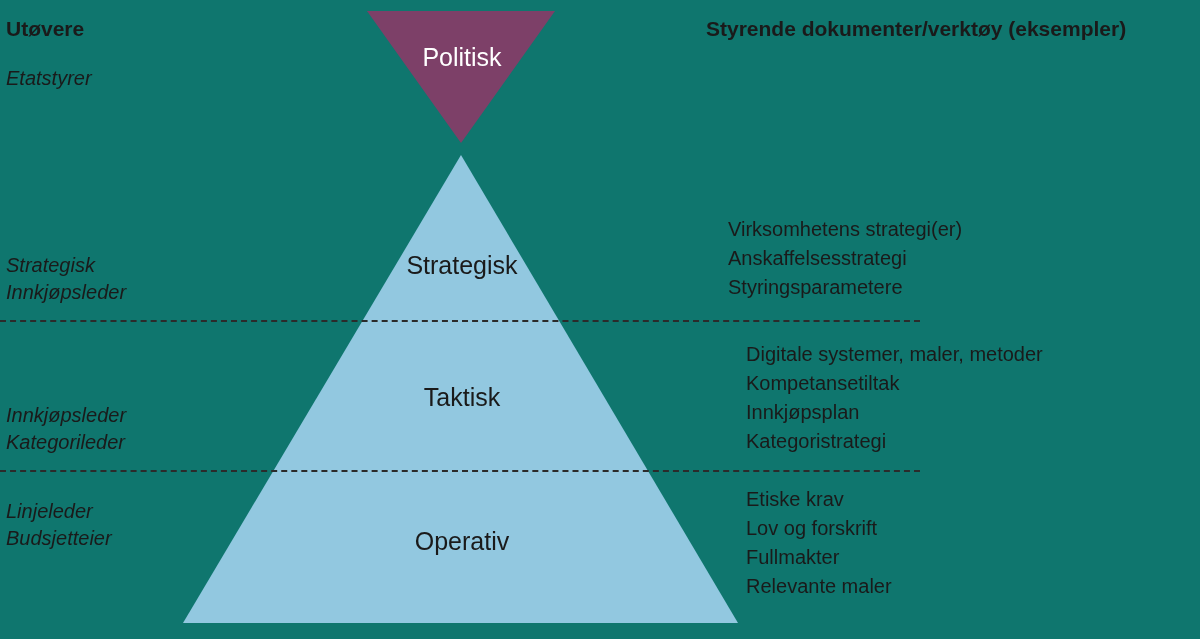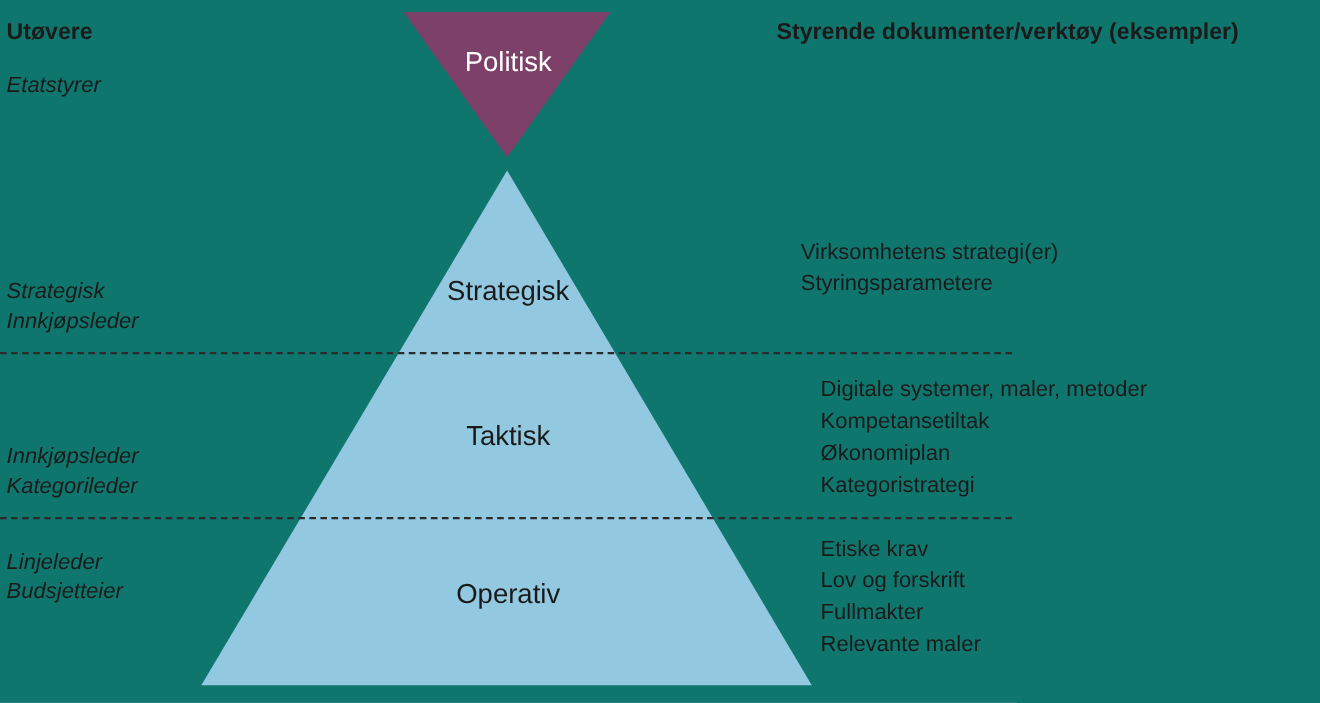--- a/index.html
+++ b/index.html
@@ -127,27 +127,28 @@
   </div>
 
   <div class="role-block" id="roles-operative">
     <div>Linjeleder</div>
     <div>Budsjetteier</div>
   </div>
 
 
   <div class="doc-block" id="docs-strategic">
     <div>Virksomhetens strategi(er)</div>
+    <div>Anskaffelsesstrategi</div>
     <div>Styringsparametere</div>
   </div>
 
   <div class="doc-block" id="docs-tactical">
     <div>Digitale systemer, maler, metoder</div>
     <div>Kompetansetiltak</div>
-    <div>Økonomiplan</div>
+    <div>Innkjøpsplan</div>
     <div>Kategoristrategi</div>
   </div>
 
   <div class="doc-block" id="docs-operative">
     <div>Etiske krav</div>
     <div>Lov og forskrift</div>
     <div>Fullmakter</div>
     <div>Relevante maler</div>
   </div>
 

